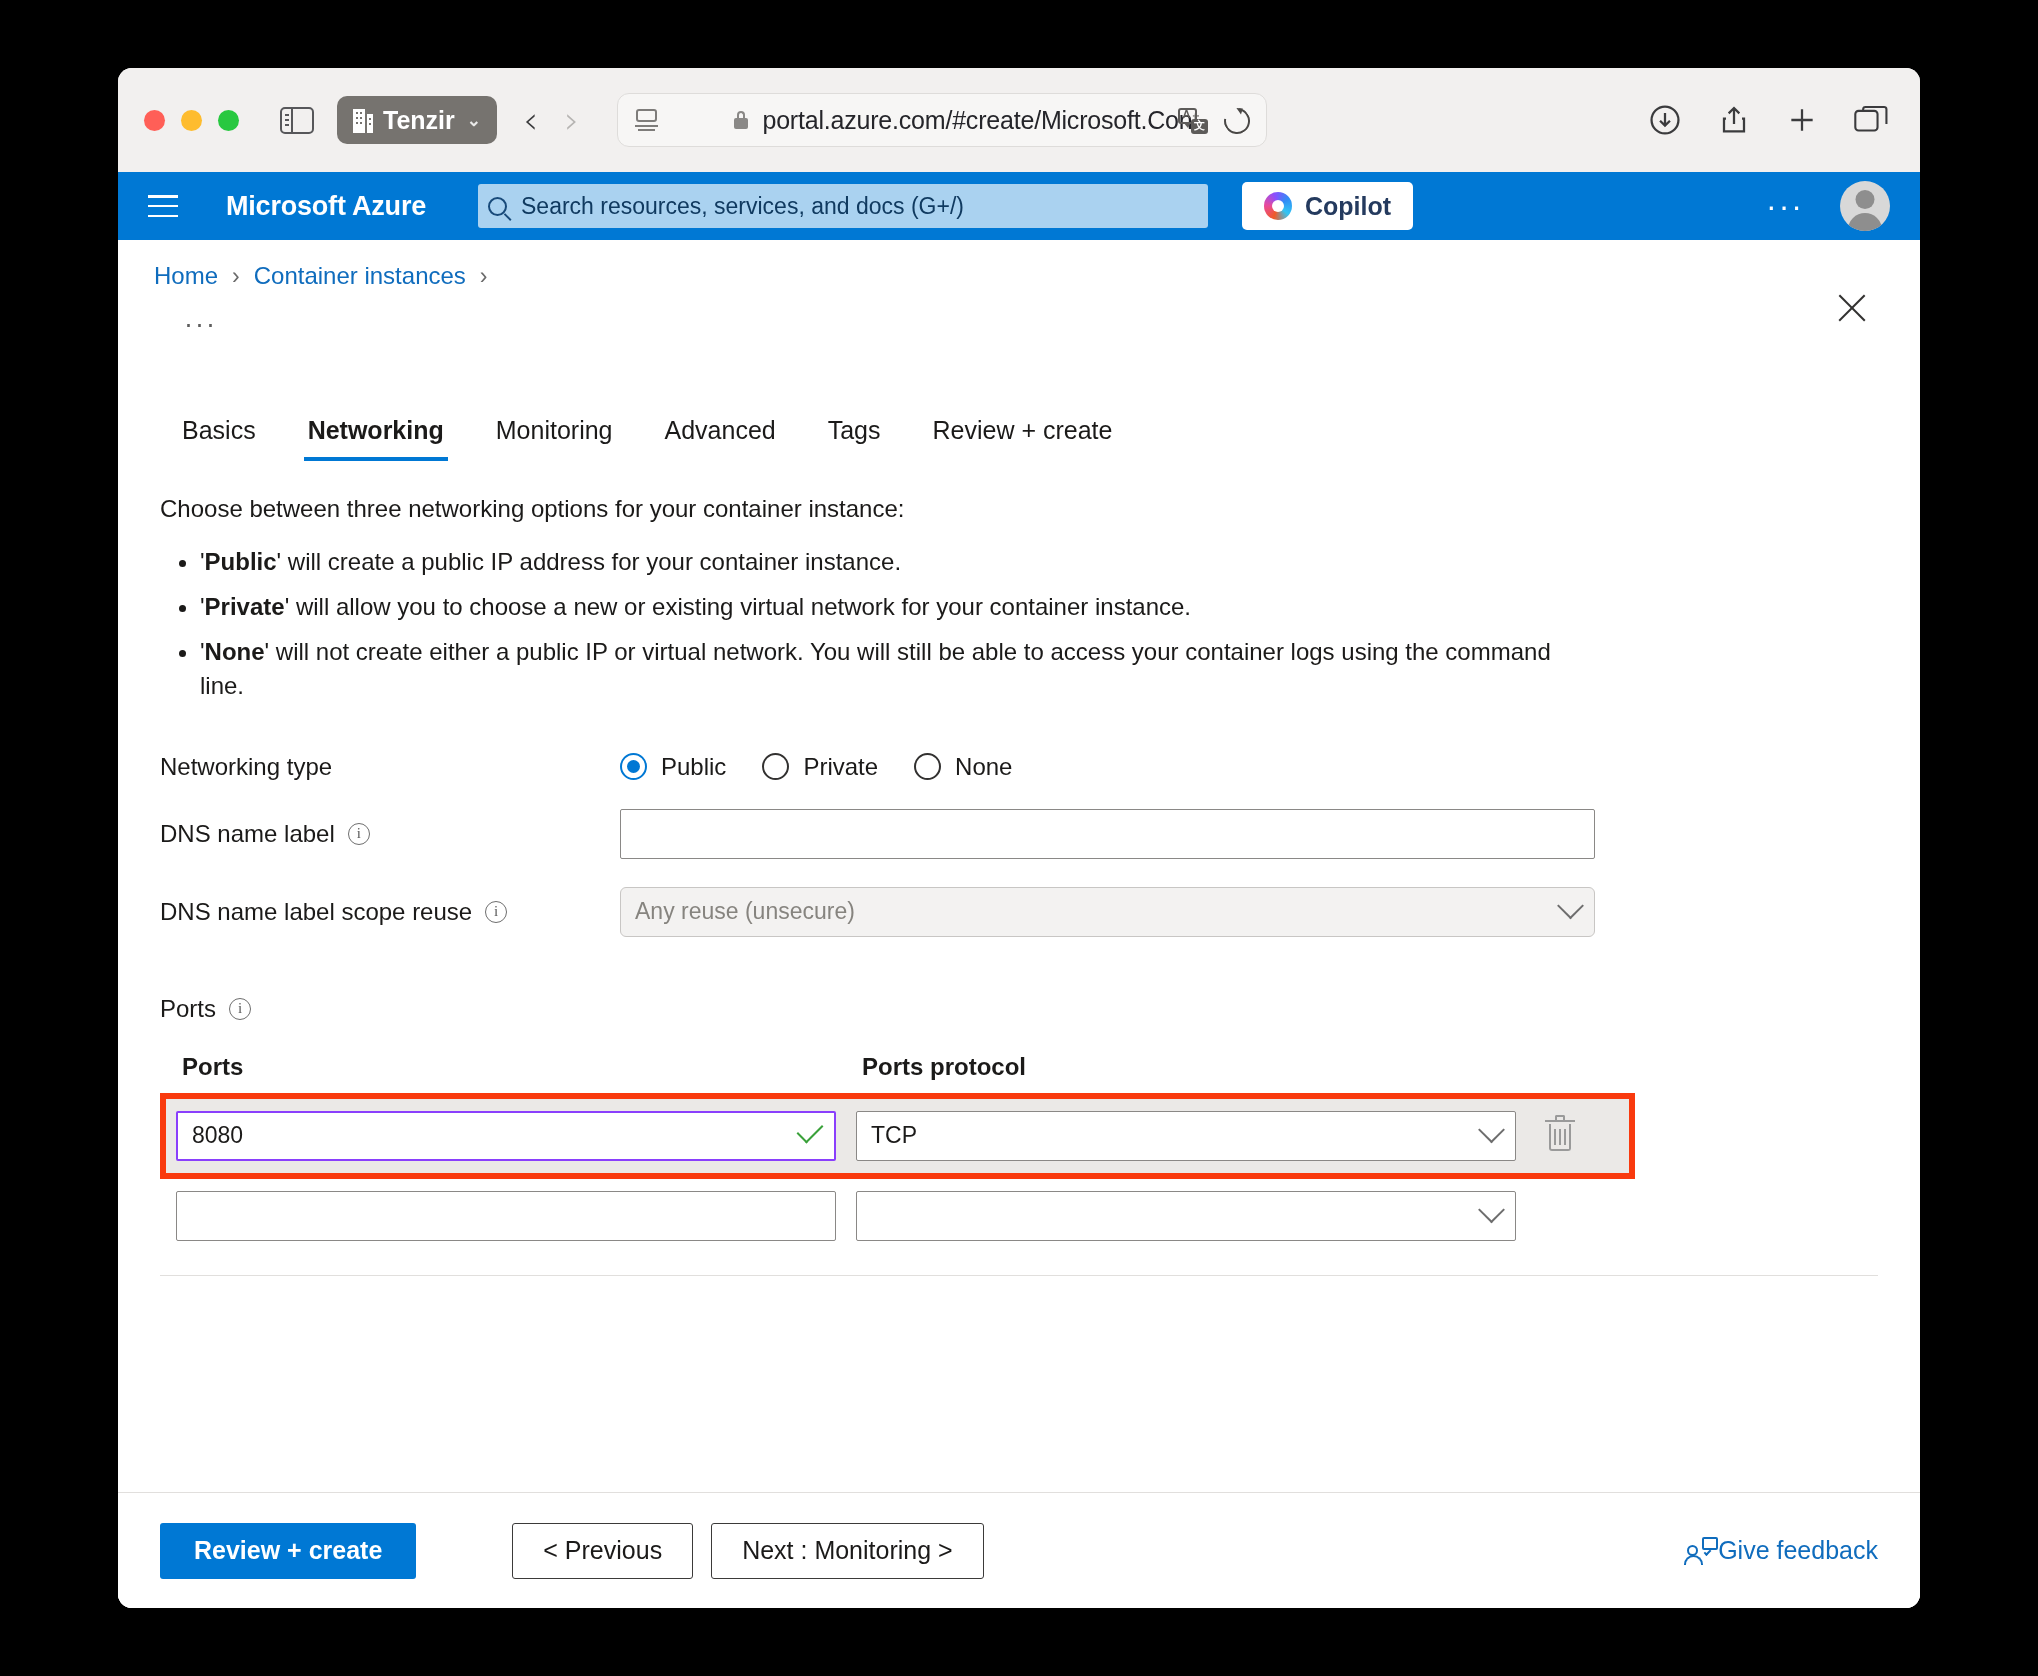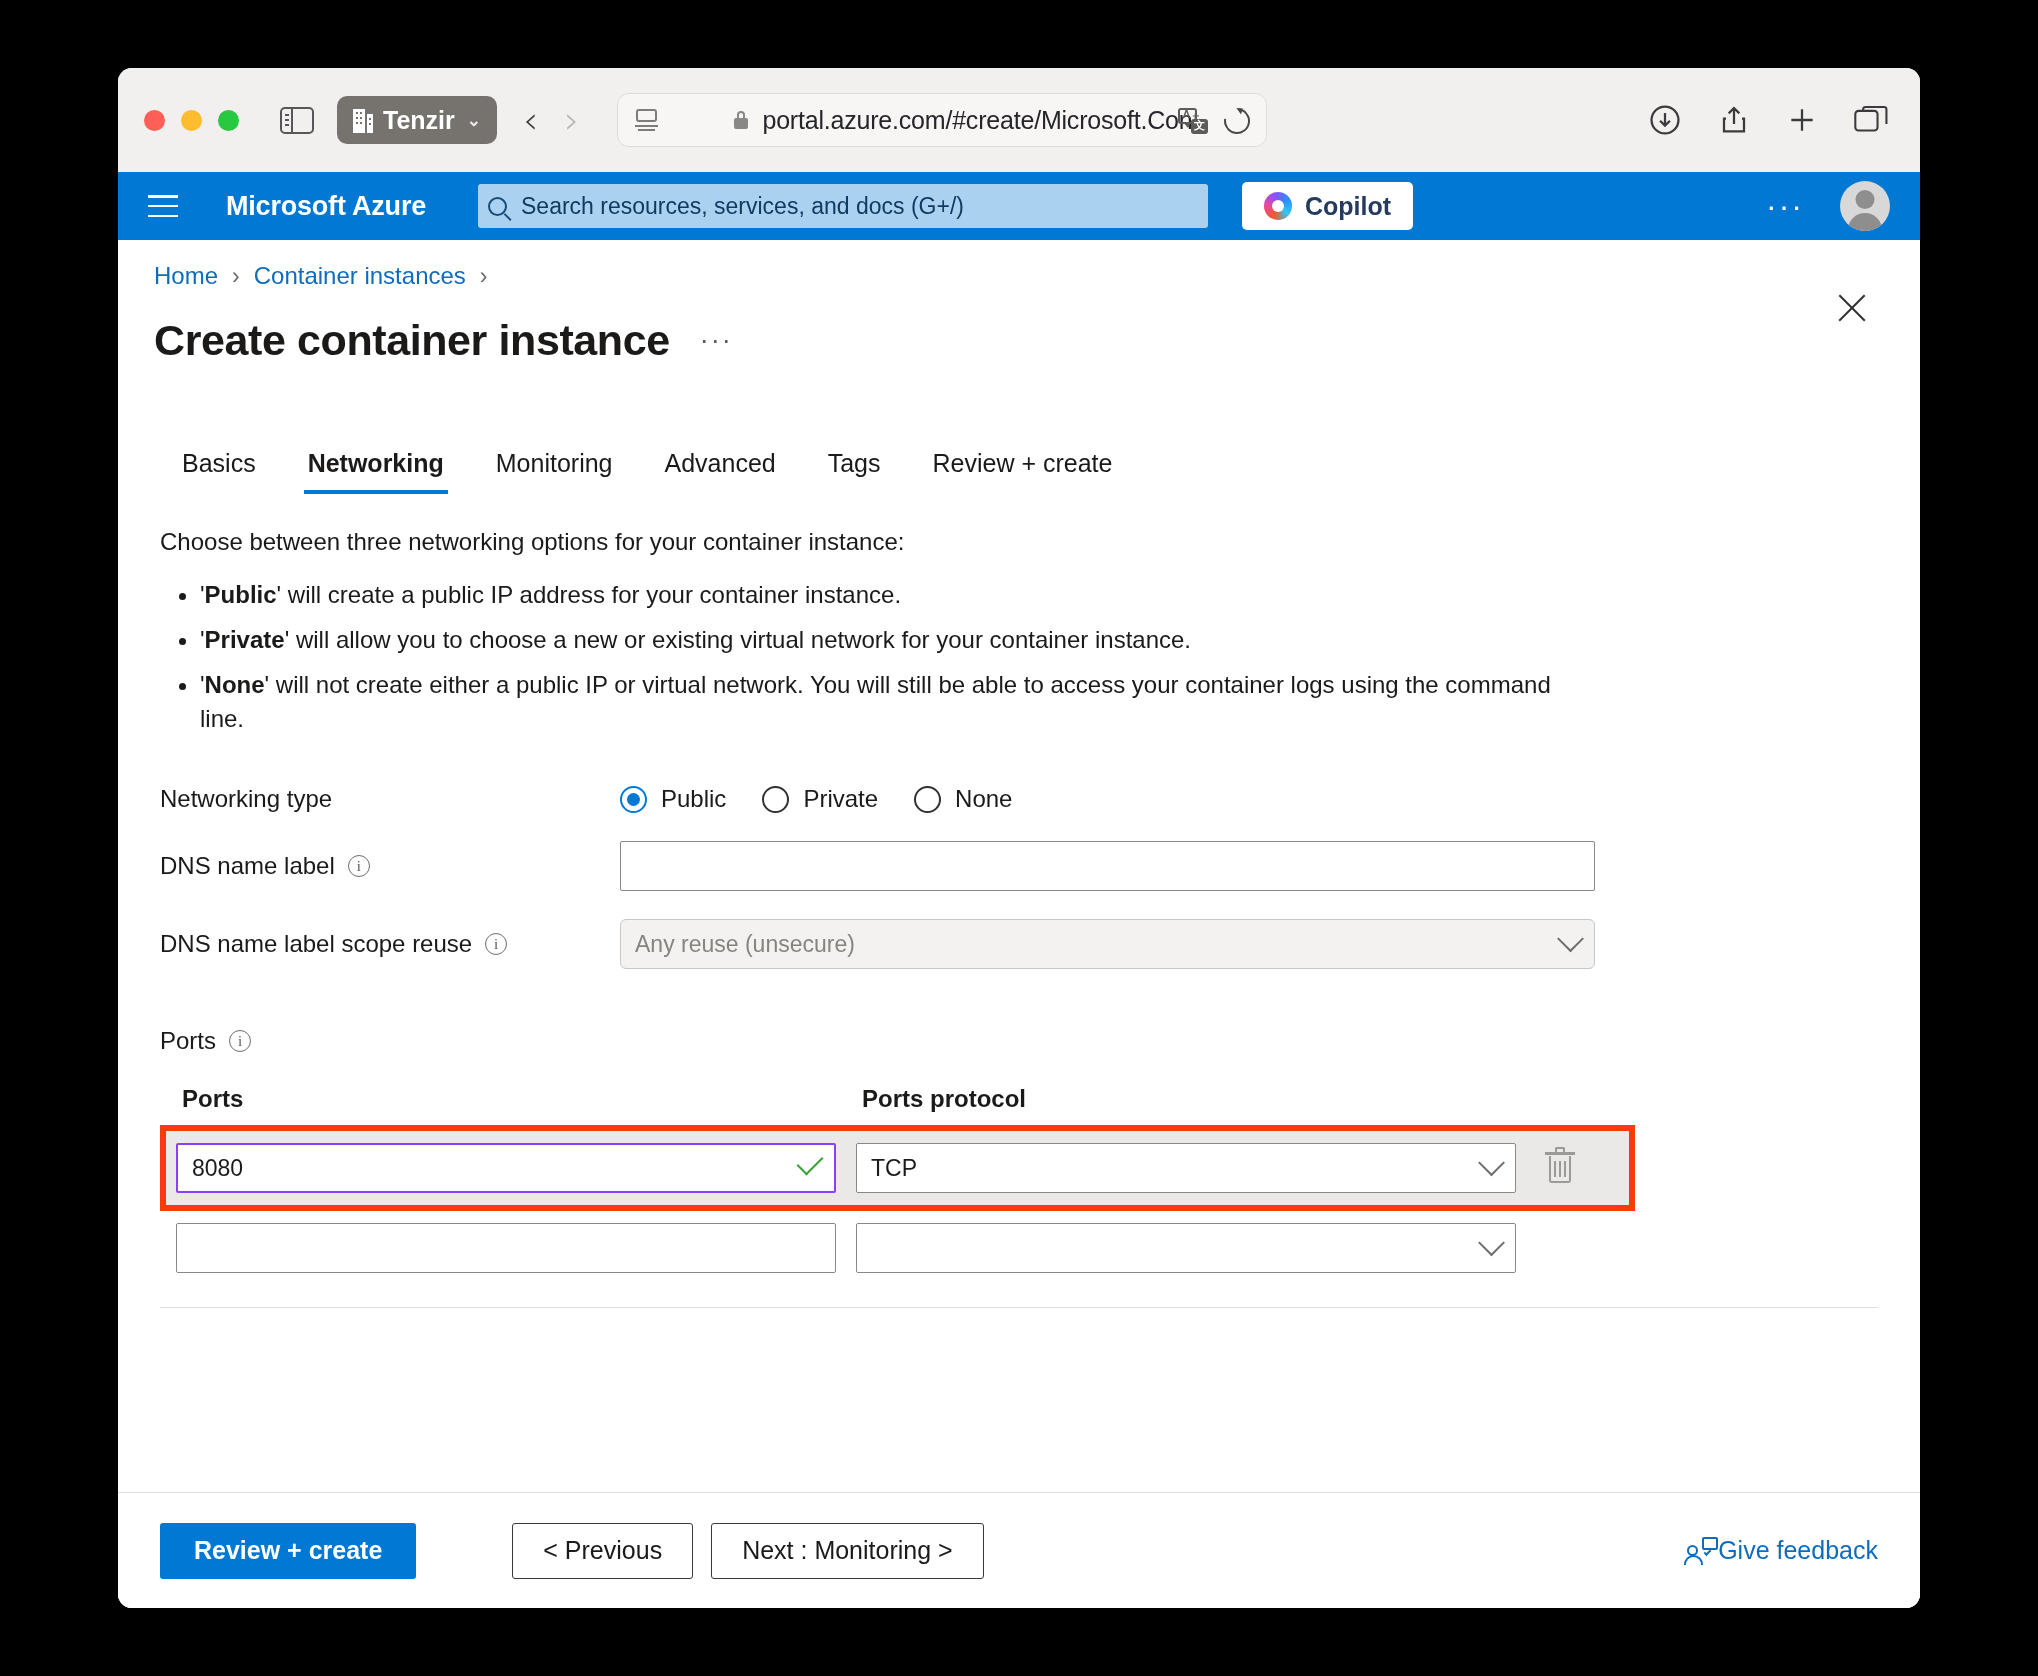--- a/index.html
+++ b/index.html
@@ -324,21 +324,20 @@
     <div class="content-scroll">
 
       <div class="breadcrumb">
         <span class="crumb-link">Home</span>
         <span class="crumb-sep">›</span>
         <span class="crumb-link">Container instances</span>
         <span class="crumb-sep">›</span>
       </div>
 
       <div class="title-row">
-        <span class="page-title">Create container instance</span>
         <span class="title-ellipsis">···</span>
       </div>
       <div class="close-x"></div>
 
       <div class="tabs">
         <div class="tab">Basics</div>
         <div class="tab active">Networking</div>
         <div class="tab">Monitoring</div>
         <div class="tab">Advanced</div>
         <div class="tab">Tags</div>

